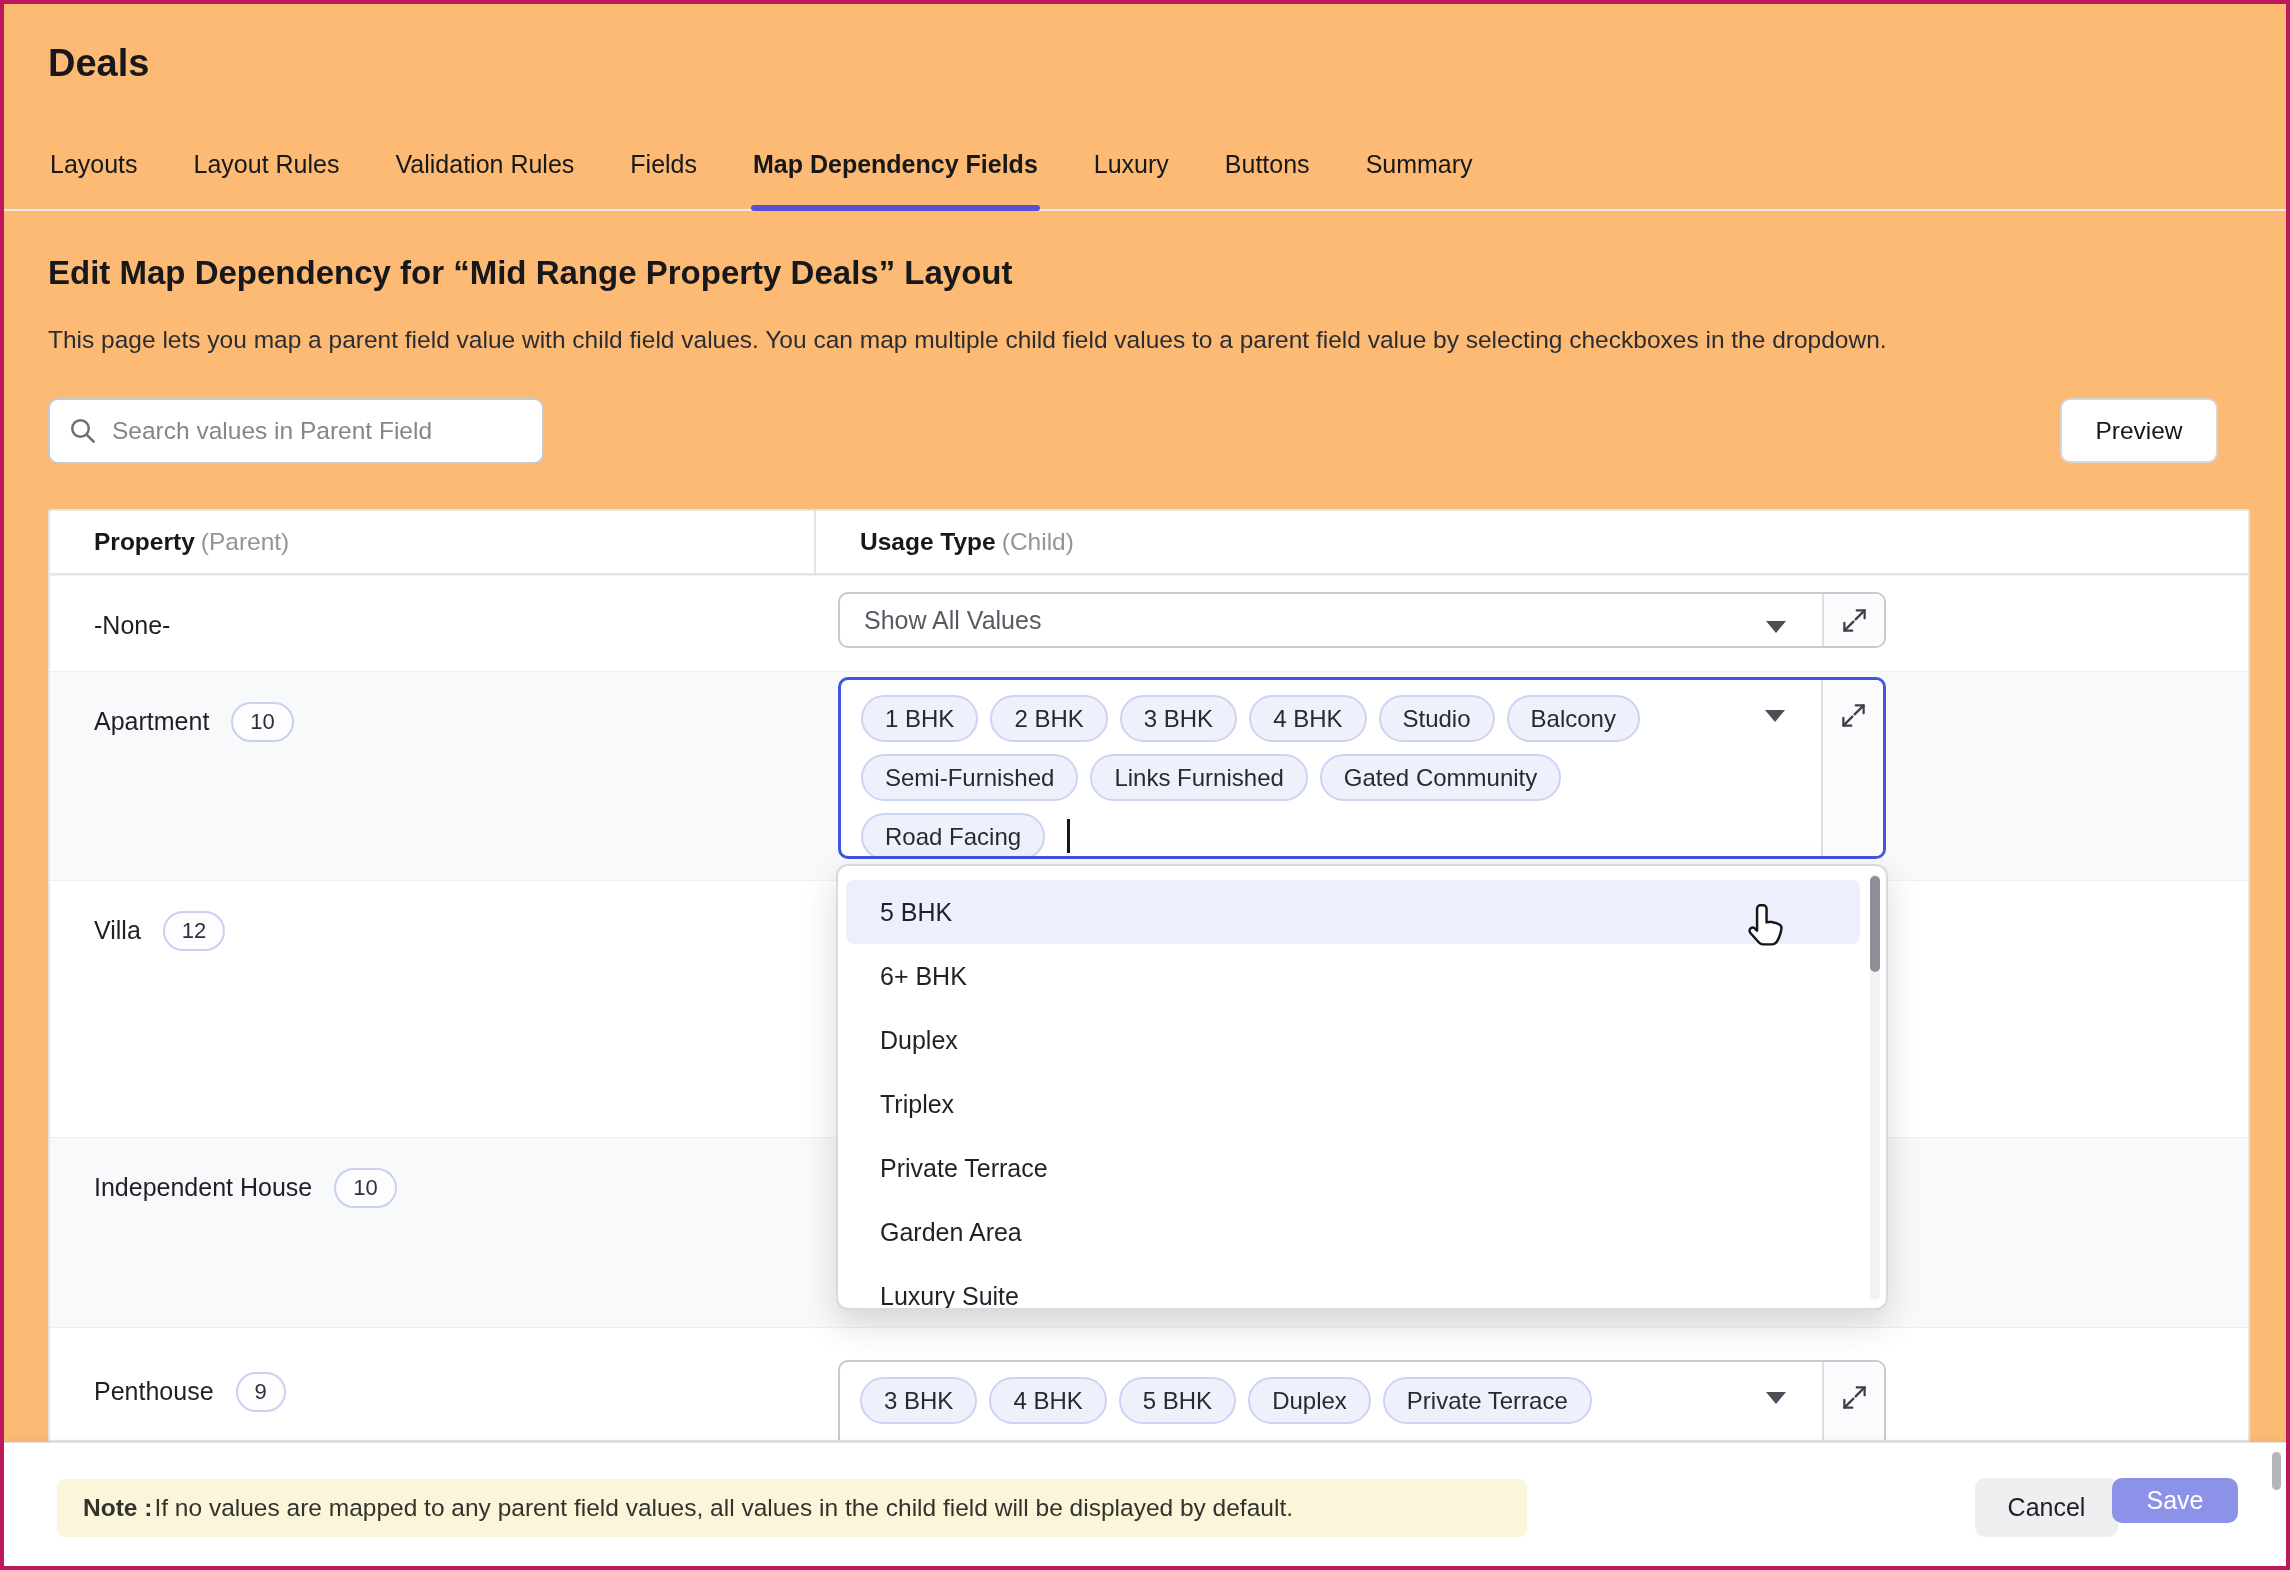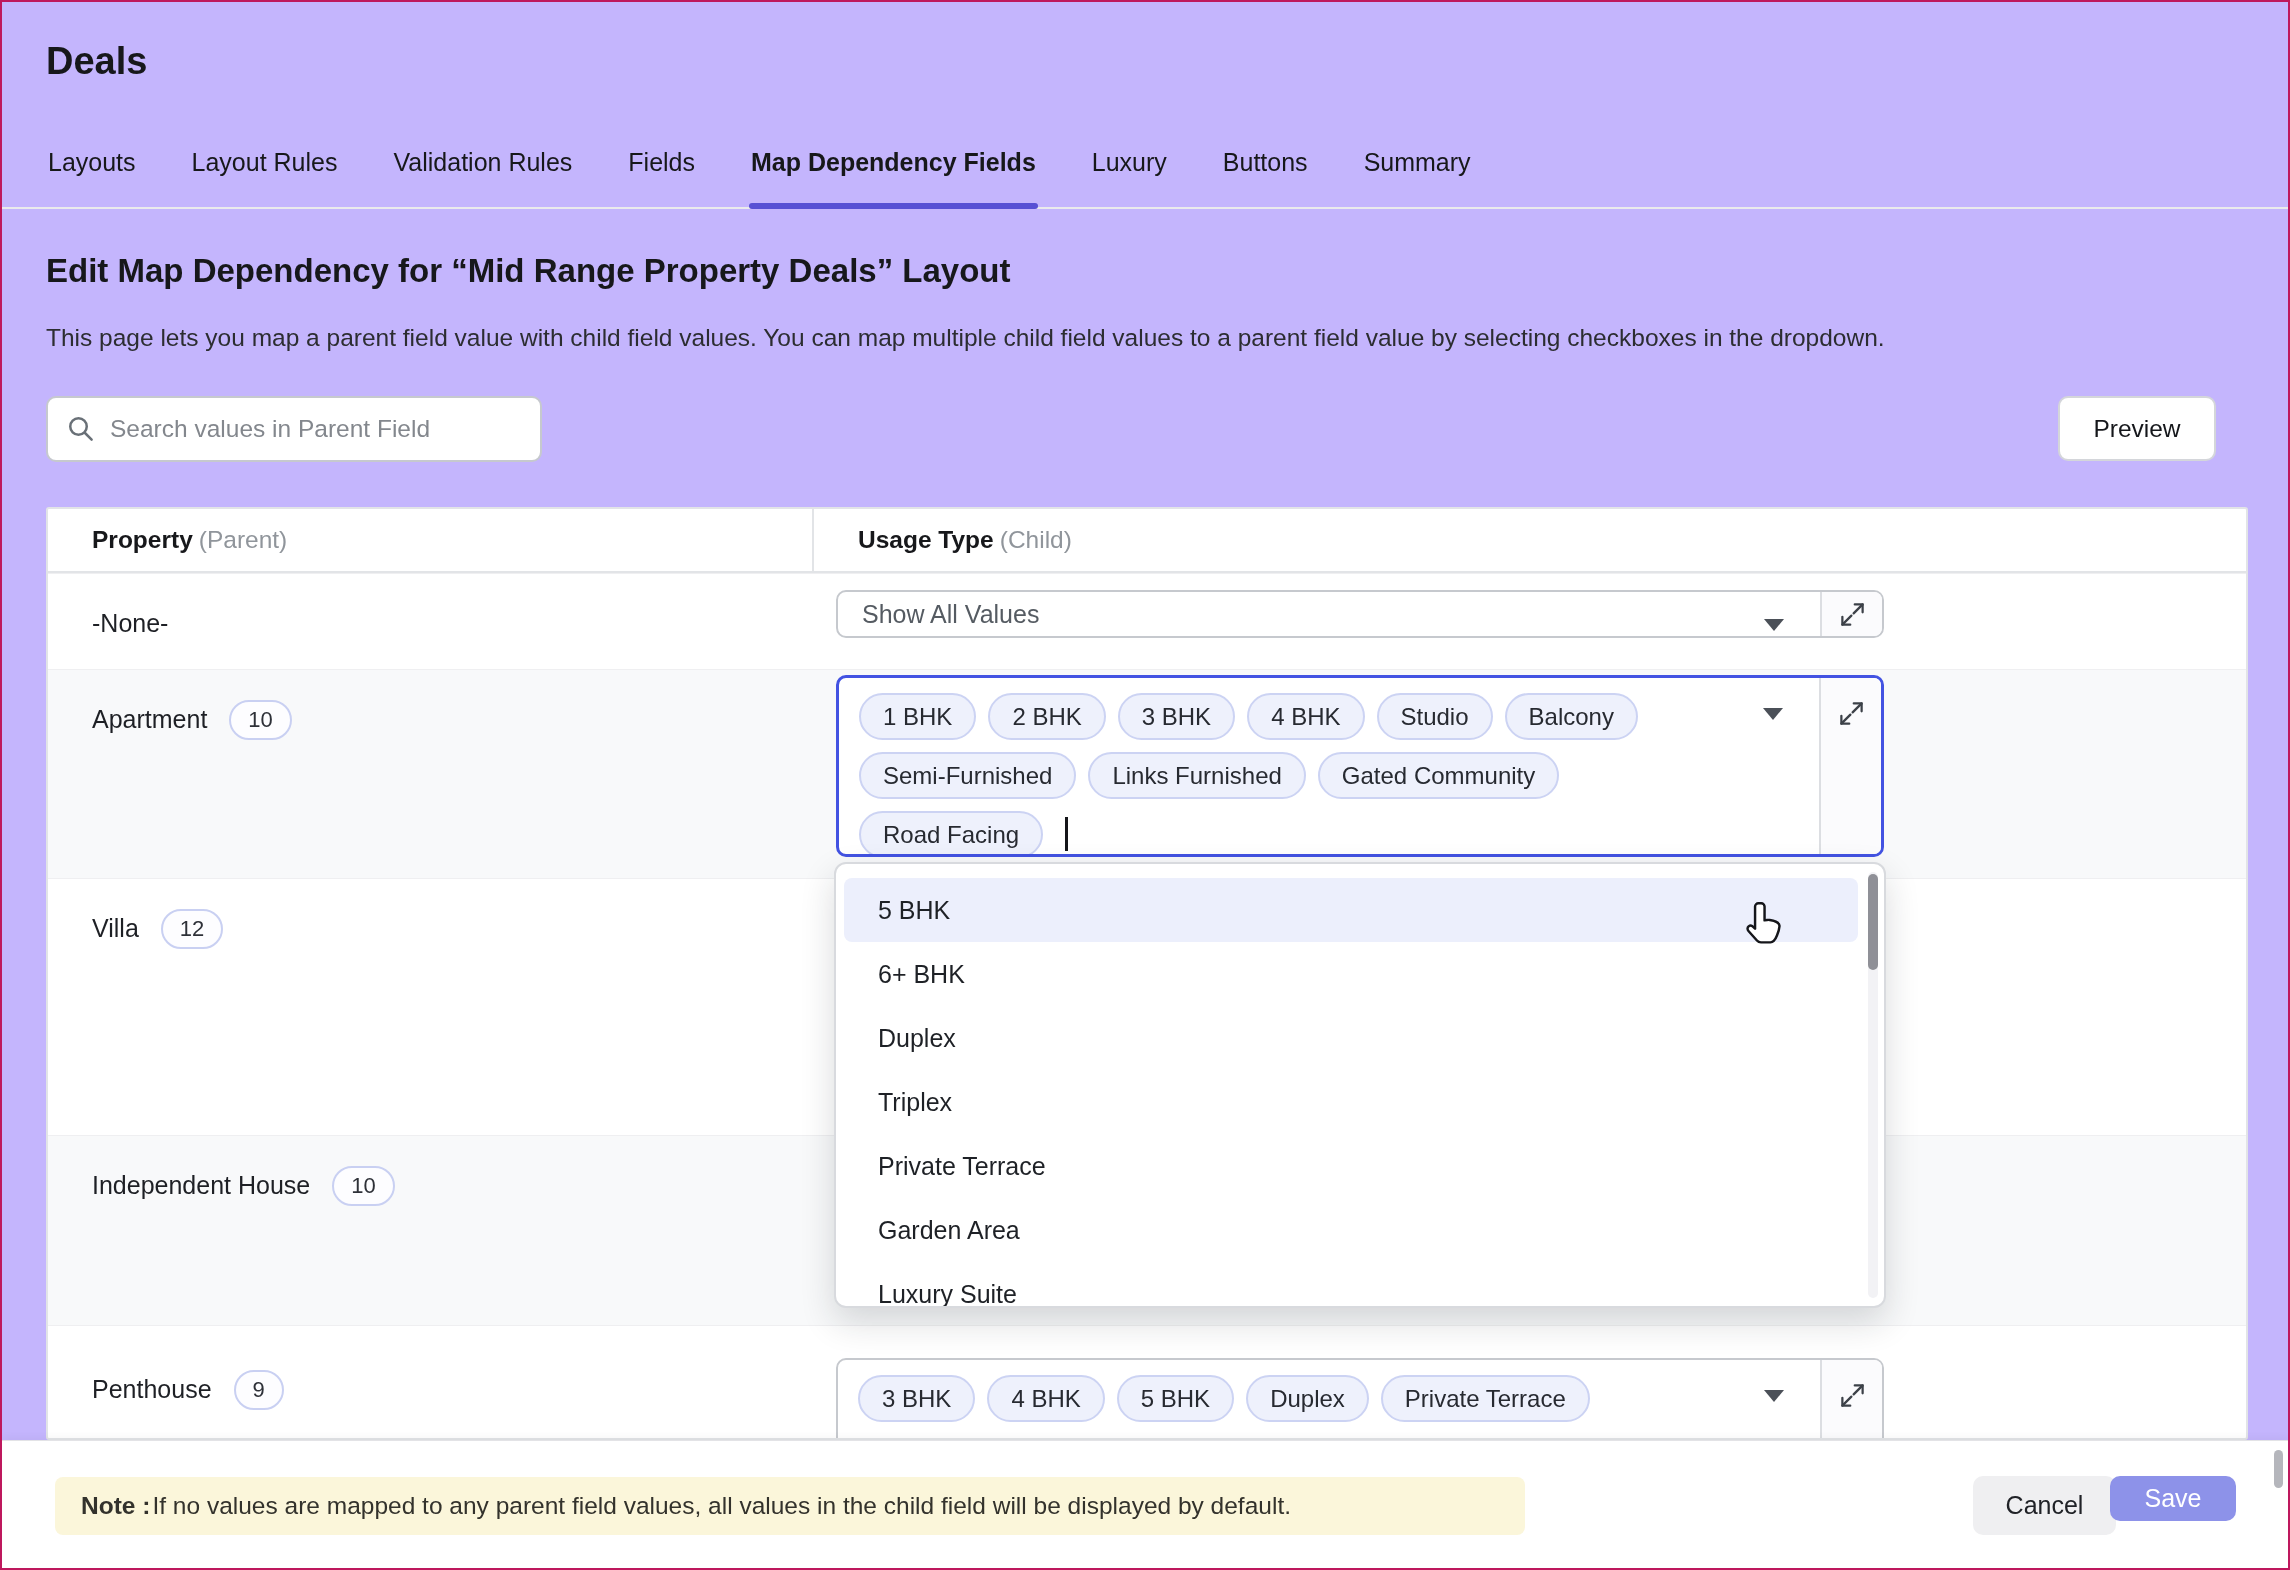--- a/index.html
+++ b/index.html
@@ -1,19 +1,19 @@
 <!DOCTYPE html>
 <html><head>
 <meta charset="utf-8">
 <style>
   * { margin:0; padding:0; box-sizing:border-box; }
   html,body { width:2290px; height:1570px; background:#fff;
     font-family:"Liberation Sans","DejaVu Sans",sans-serif; color:#17181b; }
   .page { position:absolute; inset:0; width:2290px; height:1570px;
-    border:2px solid #be185d; background:#c4b5fd; overflow:hidden; }
+    border:4px solid #be185d; background:#fdba74; overflow:hidden; }
 
   
   .h1 { position:absolute; left:44px; top:38px; font-size:38px; font-weight:700; }
   .tabbar { position:absolute; top:138px; left:0; right:0; padding:0 44px;
     display:flex; gap:52px; border-bottom:2px solid #eaeaec; }
   .tab { font-size:25px; color:#17181a; padding:8px 2px 30px; position:relative; cursor:pointer; white-space:nowrap; }
   .tab.active { font-weight:700; }
   .tab.active::after { content:""; position:absolute; left:0; right:0; bottom:-2px;
     height:6px; background:#5750d4; border-radius:4px; }
 
@@ -53,21 +53,21 @@
 
   
   .select { position:absolute; left:22px; width:1048px; display:flex;
     border:2px solid #c6c9ce; border-radius:10px; background:#fff; overflow:hidden; }
   .select .content { flex:1; position:relative; }
   .select .expand { width:62px; border-left:2px solid #dcdee2; display:flex;
     justify-content:center; background:#fbfbfd; cursor:pointer; }
   .caret { width:0; height:0; border-left:10px solid transparent; border-right:10px solid transparent;
     border-top:12px solid #4b5058; position:absolute; right:36px; cursor:pointer; }
 
-  .sel-none { top:16px; height:48px; }
+  .sel-none { top:16px; height:56px; }
   .sel-none .content { display:flex; align-items:center; }
   .sel-none .value { font-size:25px; color:#555b62; padding-left:24px; }
   .sel-none .caret { top:27px; }
   .sel-none .expand { align-items:center; }
 
   .sel-apartment { top:5px; height:182px; border:3px solid #4353e2; }
   .sel-apartment .caret { top:30px; }
   .sel-apartment .expand { align-items:flex-start; padding-top:22px; }
   .chips { display:flex; flex-wrap:wrap; gap:12px; padding:15px 96px 14px 20px; align-content:flex-start; }
   .chip { border:2px solid #ccd3f3; background:#eef1fc; border-radius:999px;

